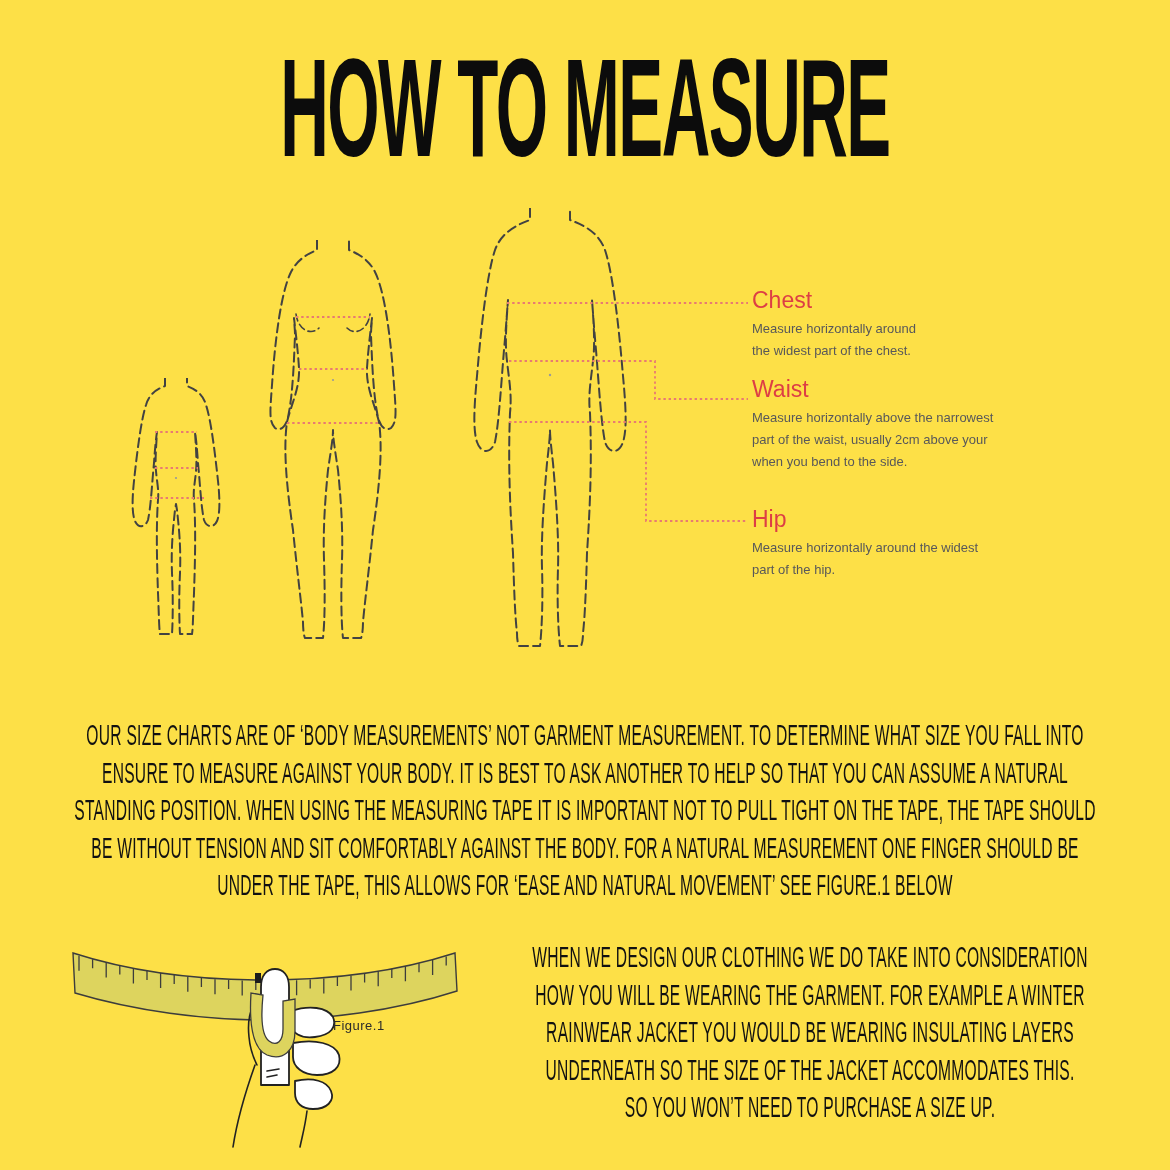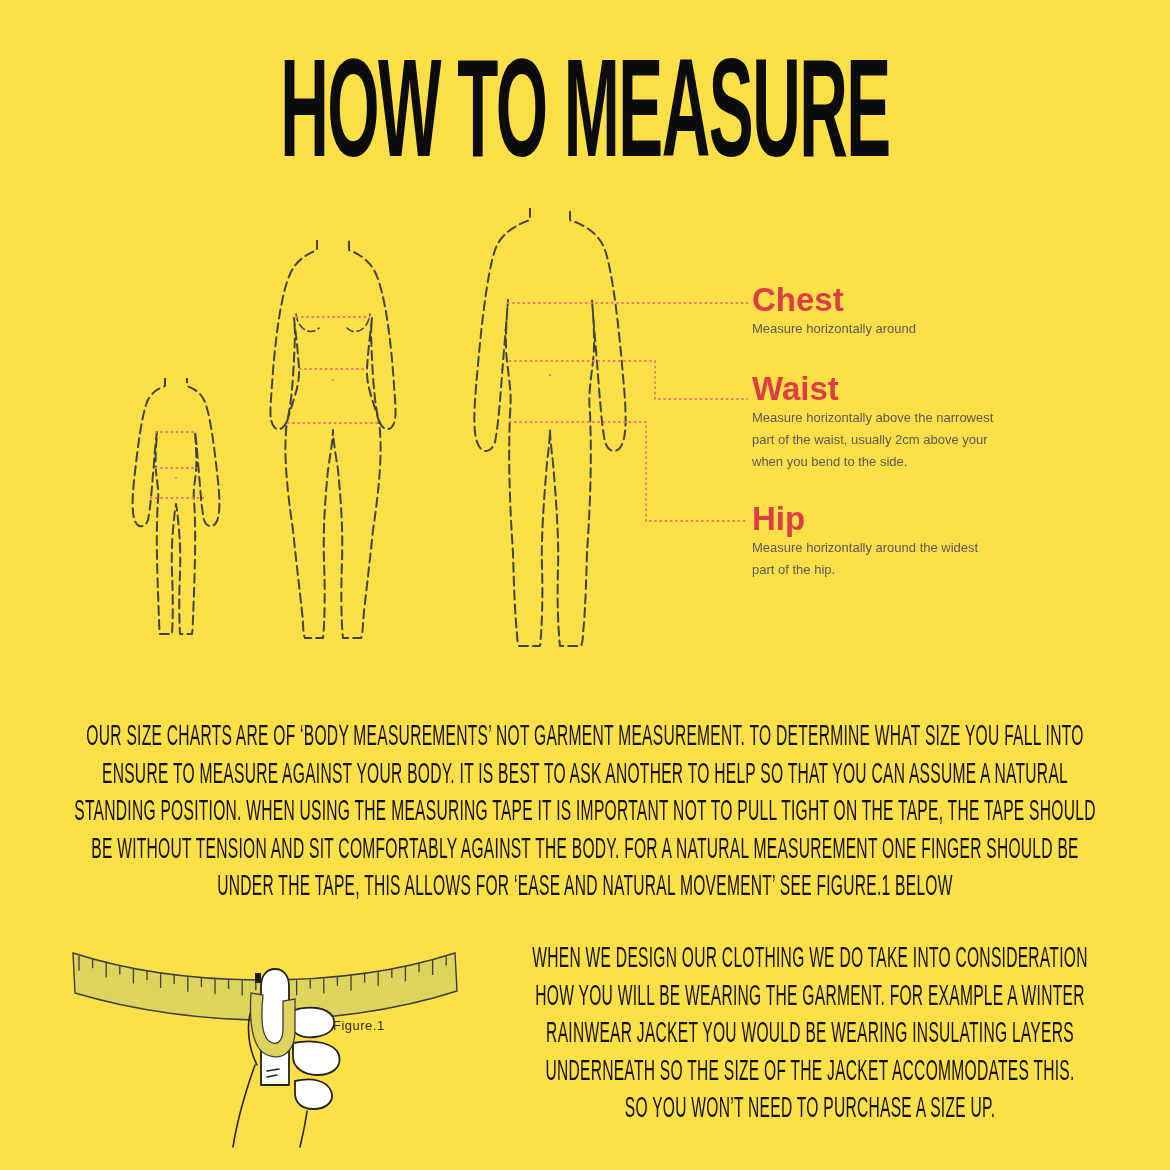--- a/index.html
+++ b/index.html
@@ -33,21 +33,21 @@
   .belly{fill:#9a9a9a;}
 
   
   .connectors{position:absolute;left:0;top:0;width:1170px;height:1170px;pointer-events:none;}
 
   
   .mlabel{position:absolute;left:752px;width:340px;}
   .mlabel-chest{top:286px;}
   .mlabel-waist{top:375px;}
   .mlabel-hip{top:505px;}
-  .mlabel h3{font-size:33px;font-weight:700;color:var(--red);line-height:28px;margin-bottom:4px;}
+  .mlabel h3{font-size:23px;font-weight:400;color:var(--red);line-height:28px;margin-bottom:4px;}
   .mlabel .dline{font-size:13px;line-height:22px;color:var(--graytext);white-space:nowrap;}
 
   
   .cond{font-size:30px;line-height:37.5px;color:var(--ink);letter-spacing:0.5px;}
   .cond .cline{text-align:center;white-space:nowrap;}
   .intro-wrap{position:absolute;top:716px;left:-540px;width:2250px;
               transform:scaleX(0.52);transform-origin:center top;}
   .design-wrap{position:absolute;top:938px;left:110px;width:1400px;
                transform:scaleX(0.52);transform-origin:center top;}
 
@@ -128,20 +128,21 @@
 
   <svg class="connectors" viewBox="0 0 1170 1170">
     <path class="redline" d="M507,303 H748"></path>
     <path class="redline" d="M509,361 H655 V399 H748"></path>
     <path class="redline" d="M509,422 H646 V521 H748"></path>
   </svg>
 
   <div class="mlabel mlabel-chest">
     <h3>Chest</h3>
     <div class="dline">Measure horizontally around</div>
+    <div class="dline">the widest part of the chest.</div>
   </div>
 
   <div class="mlabel mlabel-waist">
     <h3>Waist</h3>
     <div class="dline">Measure horizontally above the narrowest</div>
     <div class="dline">part of the waist, usually 2cm above your</div>
     <div class="dline">when you bend to the side.</div>
   </div>
 
   <div class="mlabel mlabel-hip">

